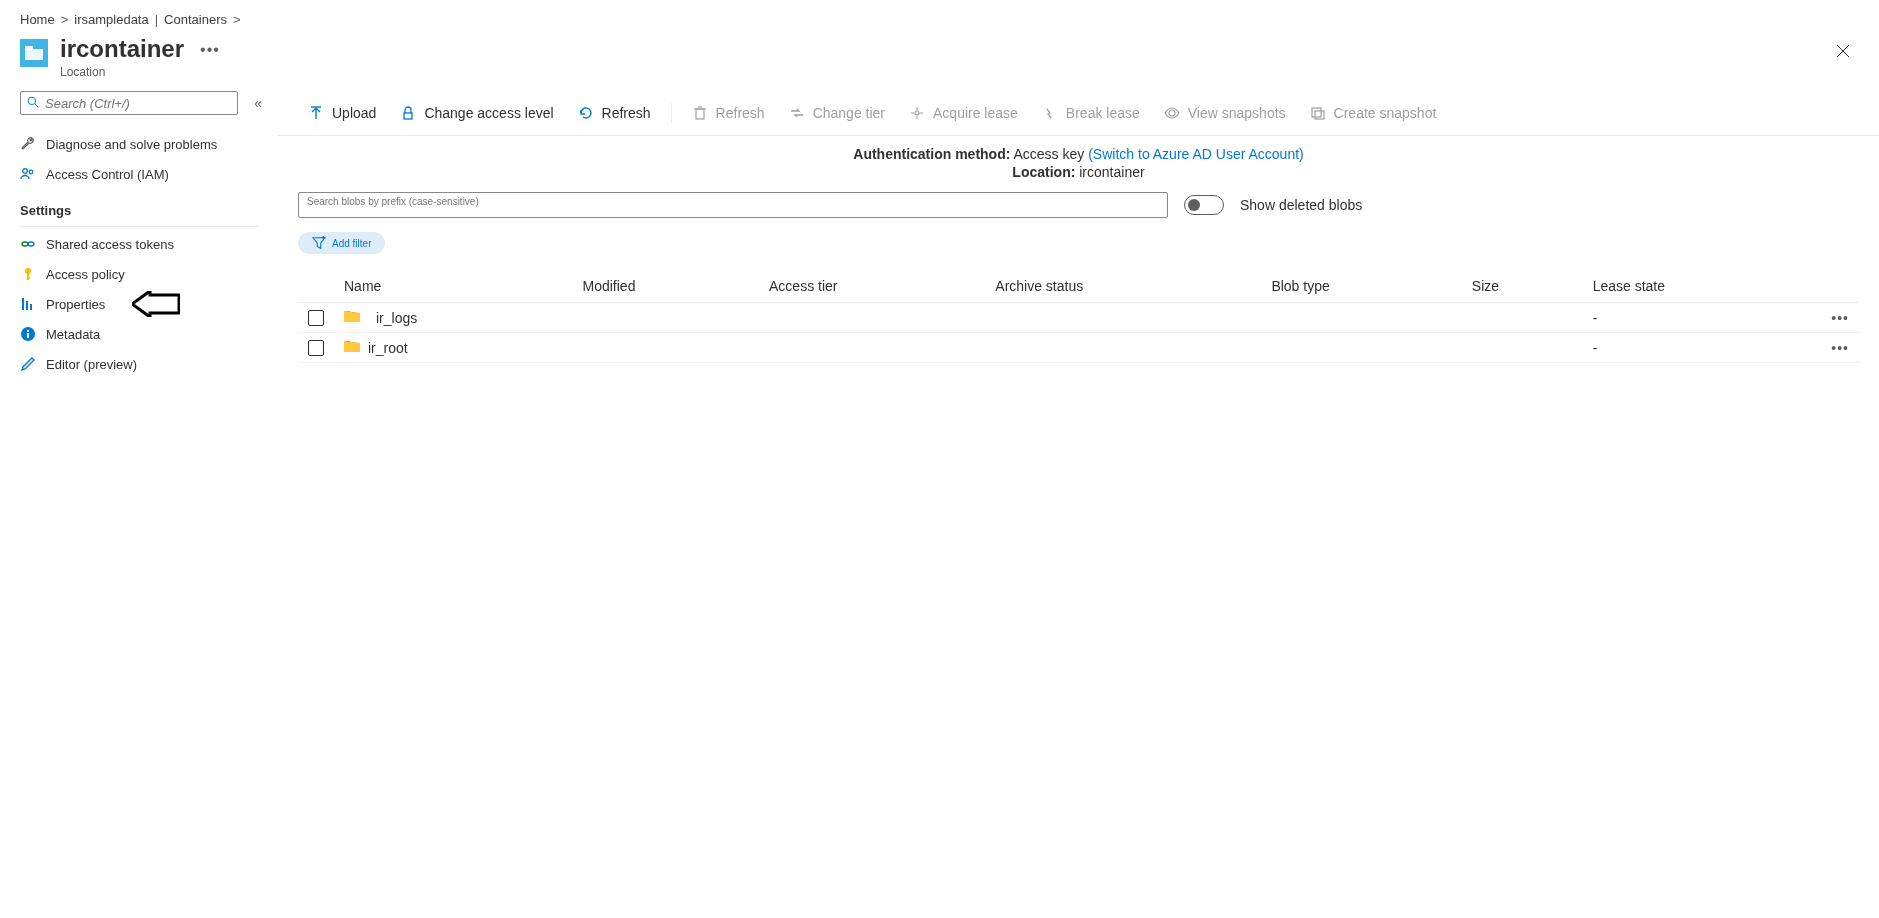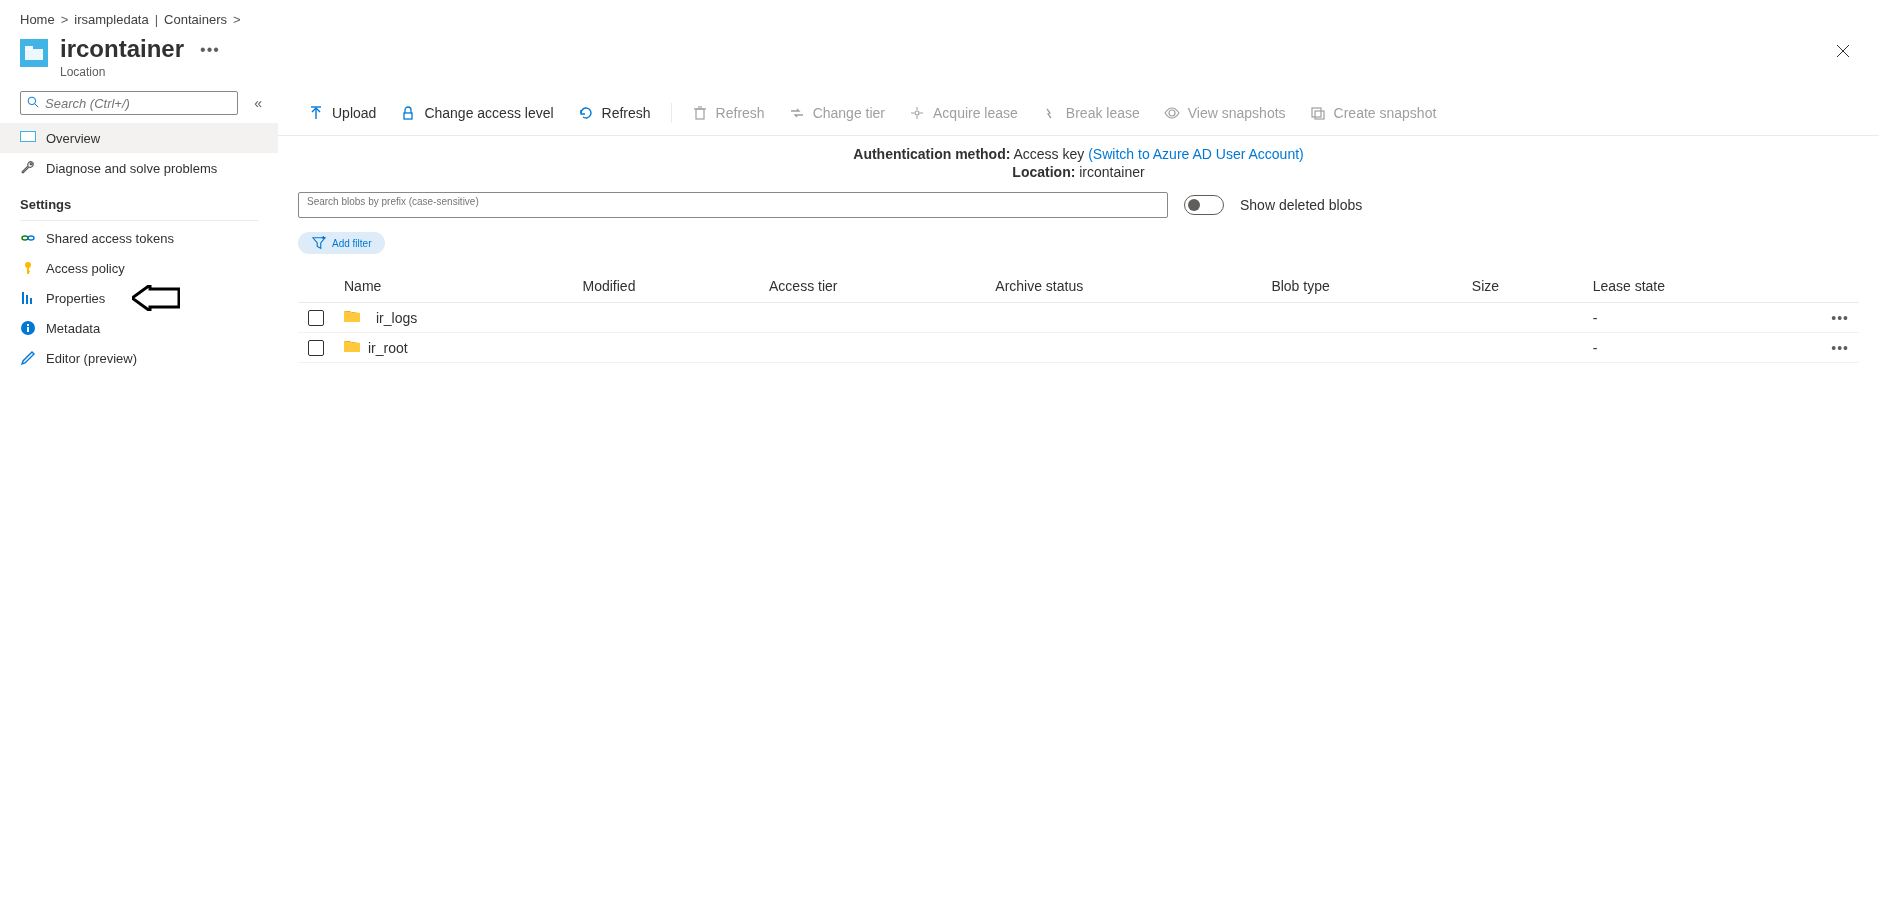--- a/index.html
+++ b/index.html
@@ -51,21 +51,21 @@
       width: 278px;
       border-right: 0;
       padding: 0 0 20px 0;
     }
     .content { flex: 1; padding: 0 0 20px 0; }
 
     
     .sidebar-search-row {
       display: flex; align-items: center; gap: 12px;
       padding: 0 12px 0 20px;
-      margin-bottom: 8px;
+      margin-bottom: 14px;
     }
     .sidebar-search {
       flex:1;
       display: flex; align-items: center;
       border: 1px solid #8a8886;
       border-radius: 2px;
       height: 24px;
       padding: 0 6px;
       gap: 6px;
       background: #fff;
@@ -224,39 +224,40 @@
           <svg width="12" height="12" viewBox="0 0 16 16">
               <circle cx="6.5" cy="6.5" r="5" fill="none" stroke="#0078d4" stroke-width="1.3"></circle>
               <line x1="10.5" y1="10.5" x2="15" y2="15" stroke="#0078d4" stroke-width="1.3"></line>
             </svg>
         </span>
         <input placeholder="Search (Ctrl+/)" style="">
       </div>
       <span class="collapse-btn">«</span>
     </div>
 
-    <div class="sb-item active">
-      <span class="sb-icon">
-        <svg width="16" height="14" viewBox="0 0 16 14">
-            <rect x="0" y="0" width="16" height="11" fill="#40b4e5"></rect>
-            <rect x="1" y="1" width="14" height="9" fill="#fff"></rect>
-          </svg>
-      </span>
-      <span>Overview</span>
-    </div>
 
     <div class="sb-item">
       <span class="sb-icon">
         <svg width="16" height="16" viewBox="0 0 16 16">
             <path d="M13 3a3 3 0 0 1-4 4L3 13l-1-1 6-6a3 3 0 0 1 4-4l-2 2 1 1 2-2z" fill="none" stroke="#605e5c" stroke-width="1.2"></path>
           </svg>
       </span>
       <span>Diagnose and solve problems</span>
     </div>
 
+    <div class="sb-item">
+      <span class="sb-icon">
+        <svg width="16" height="16" viewBox="0 0 16 16">
+            <circle cx="5" cy="5" r="2.3" fill="none" stroke="#0078d4" stroke-width="1.3"></circle>
+            <circle cx="11" cy="6" r="1.8" fill="none" stroke="#0078d4" stroke-width="1.3"></circle>
+            <path d="M1 13c0-2 2-3.5 4-3.5s4 1.5 4 3.5" fill="none" stroke="#0078d4" stroke-width="1.3"></path>
+          </svg>
+      </span>
+      <span>Access Control (IAM)</span>
+    </div>
 
     <div class="sb-section">Settings</div>
     <div class="sb-divider"></div>
 
     <div class="sb-item">
       <span class="sb-icon">
         <svg width="16" height="16" viewBox="0 0 16 16">
             <ellipse cx="5" cy="8" rx="3" ry="2" fill="none" stroke="#107c10" stroke-width="1.4"></ellipse>
             <ellipse cx="11" cy="8" rx="3" ry="2" fill="none" stroke="#0078d4" stroke-width="1.4"></ellipse>
           </svg>

